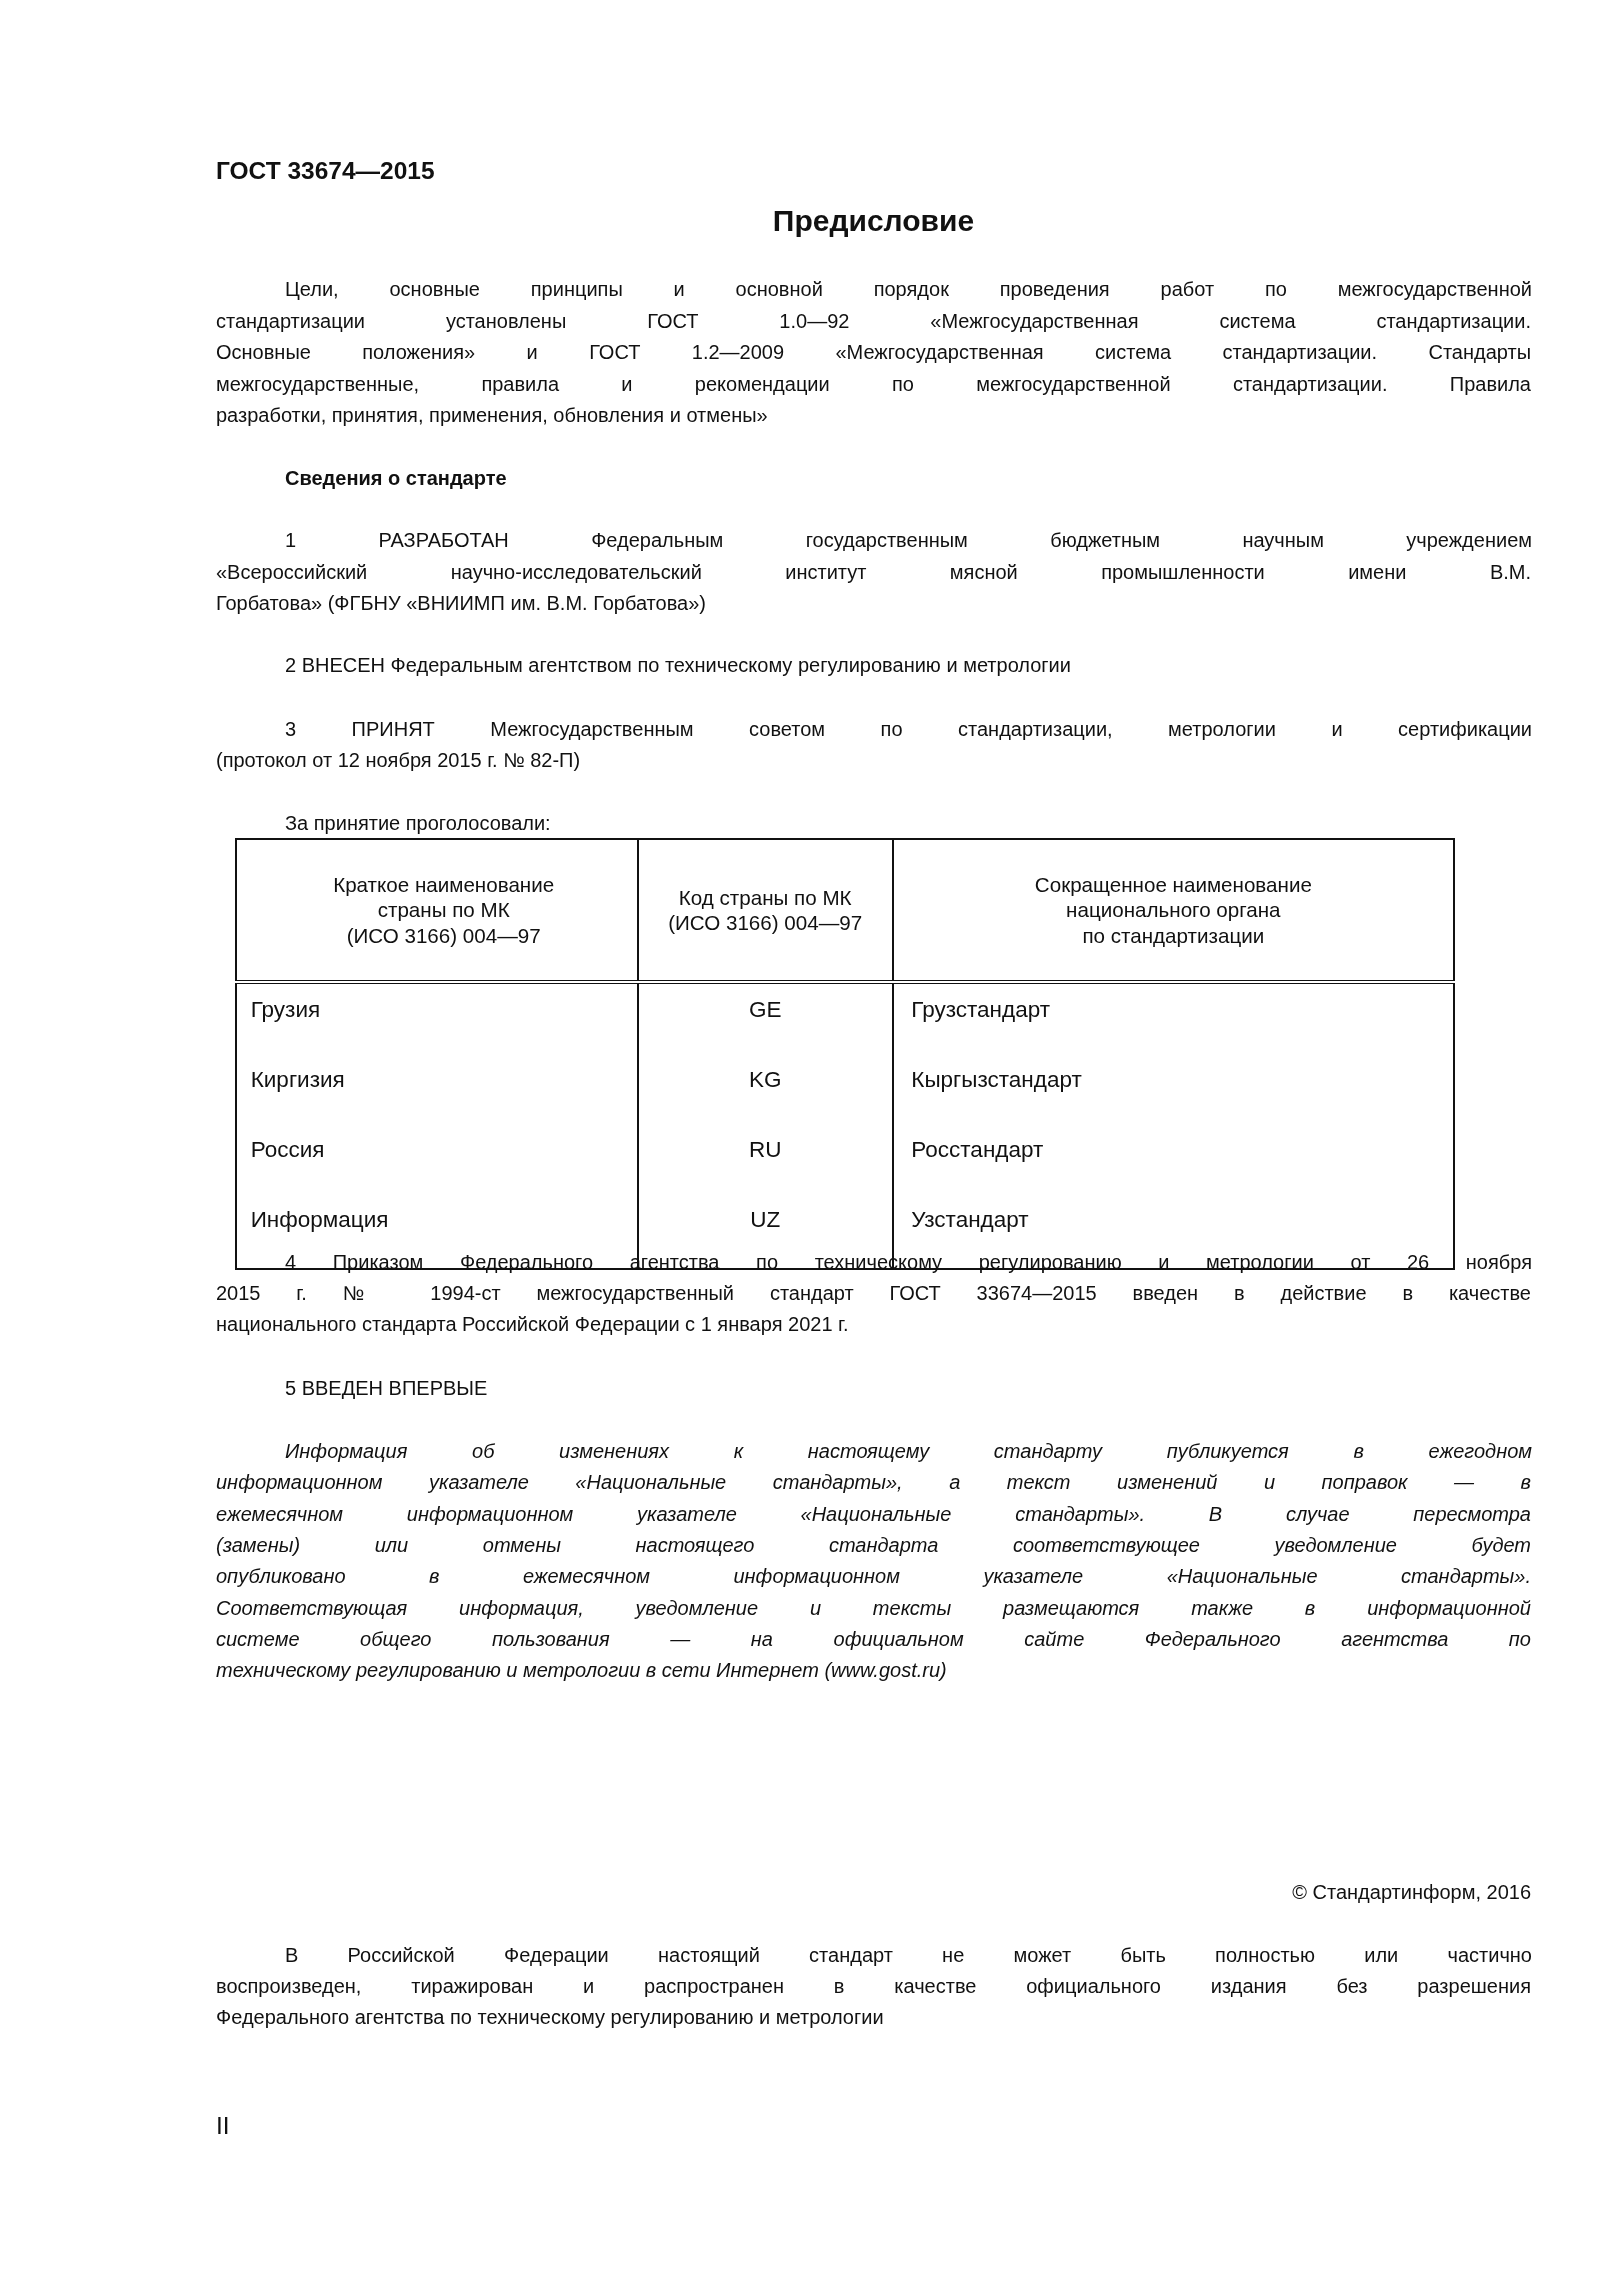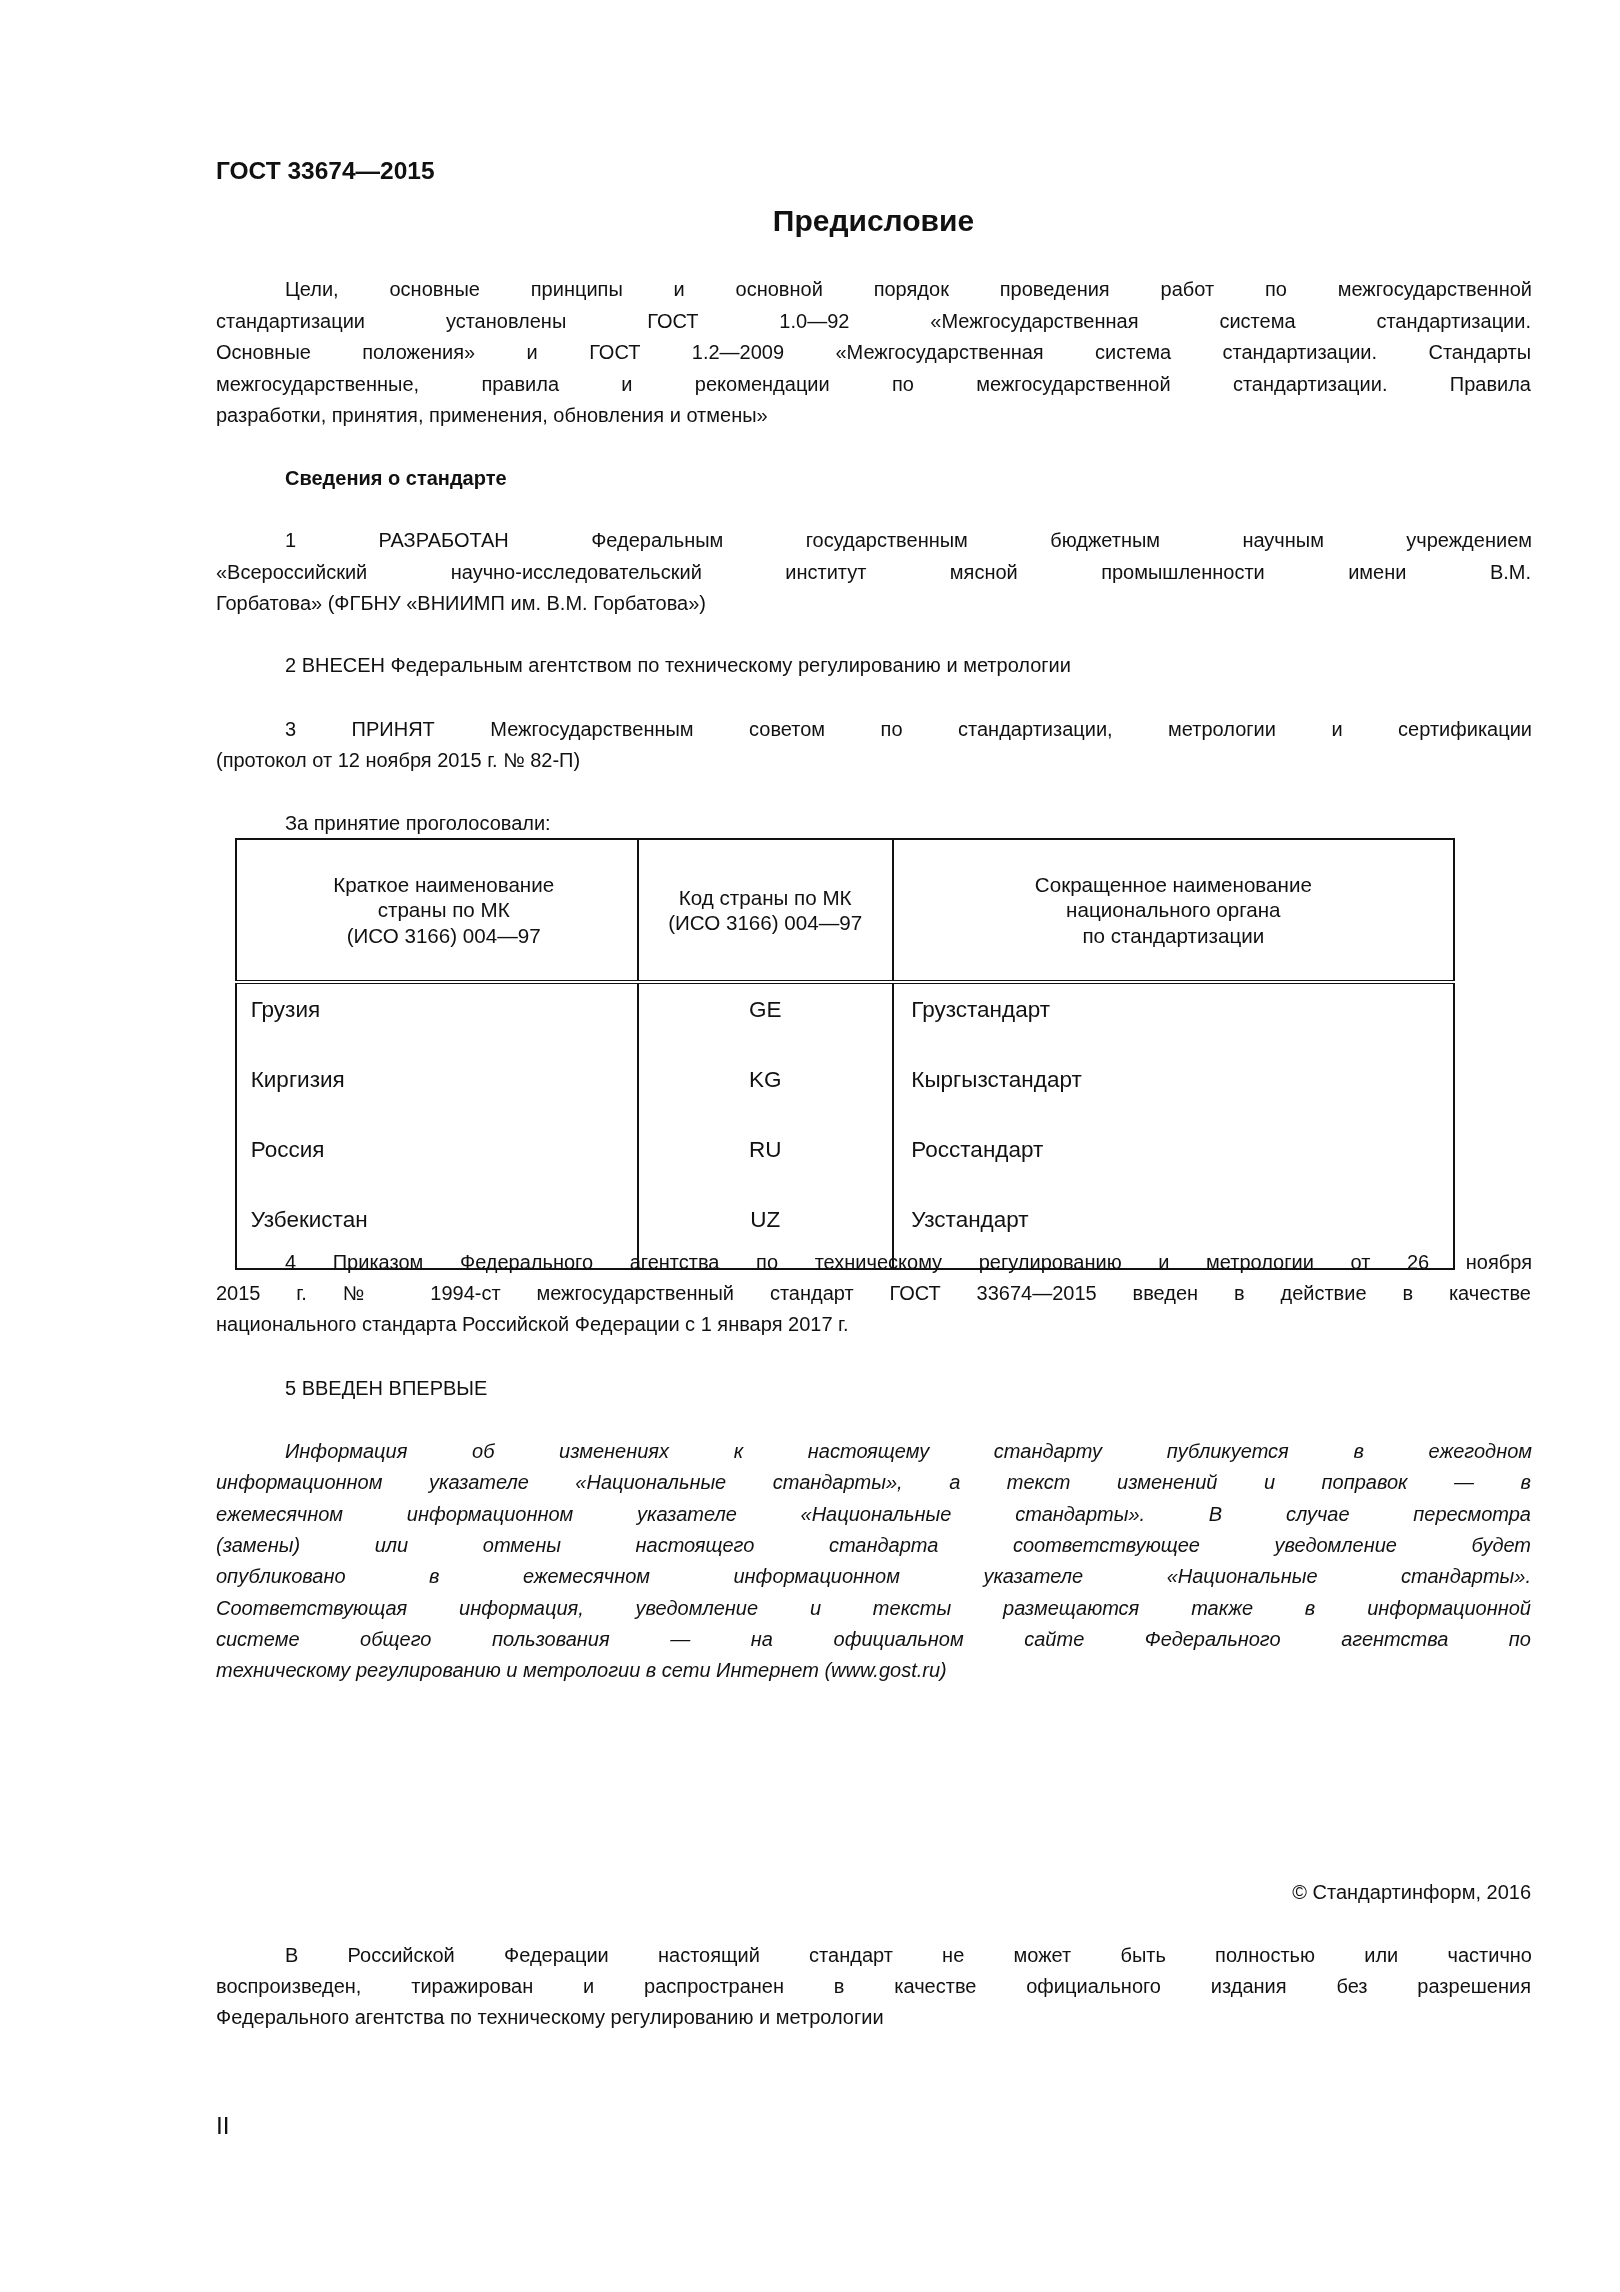--- a/index.html
+++ b/index.html
@@ -81,30 +81,30 @@
         <td class="c1">Киргизия</td>
         <td class="c2">KG</td>
         <td class="c3">Кыргызстандарт</td>
       </tr>
       <tr>
         <td class="c1">Россия</td>
         <td class="c2">RU</td>
         <td class="c3">Росстандарт</td>
       </tr>
       <tr class="last">
-        <td class="c1">Узбекистан</td>
+        <td class="c1">Информация</td>
         <td class="c2">UZ</td>
         <td class="c3">Узстандарт</td>
       </tr>
     </tbody>
   </table>
 
   <div class="l j ind" style="top:1247px">4 Приказом Федерального агентства по техническому регулированию и метрологии от 26 ноября</div>
   <div class="l j" style="top:1278px">2015 г. № 1994-ст межгосударственный стандарт ГОСТ 33674—2015 введен в действие в качестве</div>
-  <div class="l" style="top:1309px">национального стандарта Российской Федерации с 1 января 2017 г.</div>
+  <div class="l" style="top:1309px">национального стандарта Российской Федерации с 1 января 2021 г.</div>
 
   <div class="l ind" style="top:1373px">5 ВВЕДЕН ВПЕРВЫЕ</div>
 
   <div class="l j ind it" style="top:1436px">Информация об изменениях к настоящему стандарту публикуется в ежегодном</div>
   <div class="l j it" style="top:1467px">информационном указателе «Национальные стандарты», а текст изменений и поправок — в</div>
   <div class="l j it" style="top:1499px">ежемесячном информационном указателе  «Национальные стандарты». В случае пересмотра</div>
   <div class="l j it" style="top:1530px">(замены) или отмены настоящего стандарта соответствующее уведомление будет</div>
   <div class="l j it" style="top:1561px">опубликовано в ежемесячном информационном указателе «Национальные стандарты».</div>
   <div class="l j it" style="top:1593px">Соответствующая информация, уведомление и тексты размещаются также в информационной</div>
   <div class="l j it" style="top:1624px">системе общего пользования — на официальном сайте Федерального агентства по</div>

